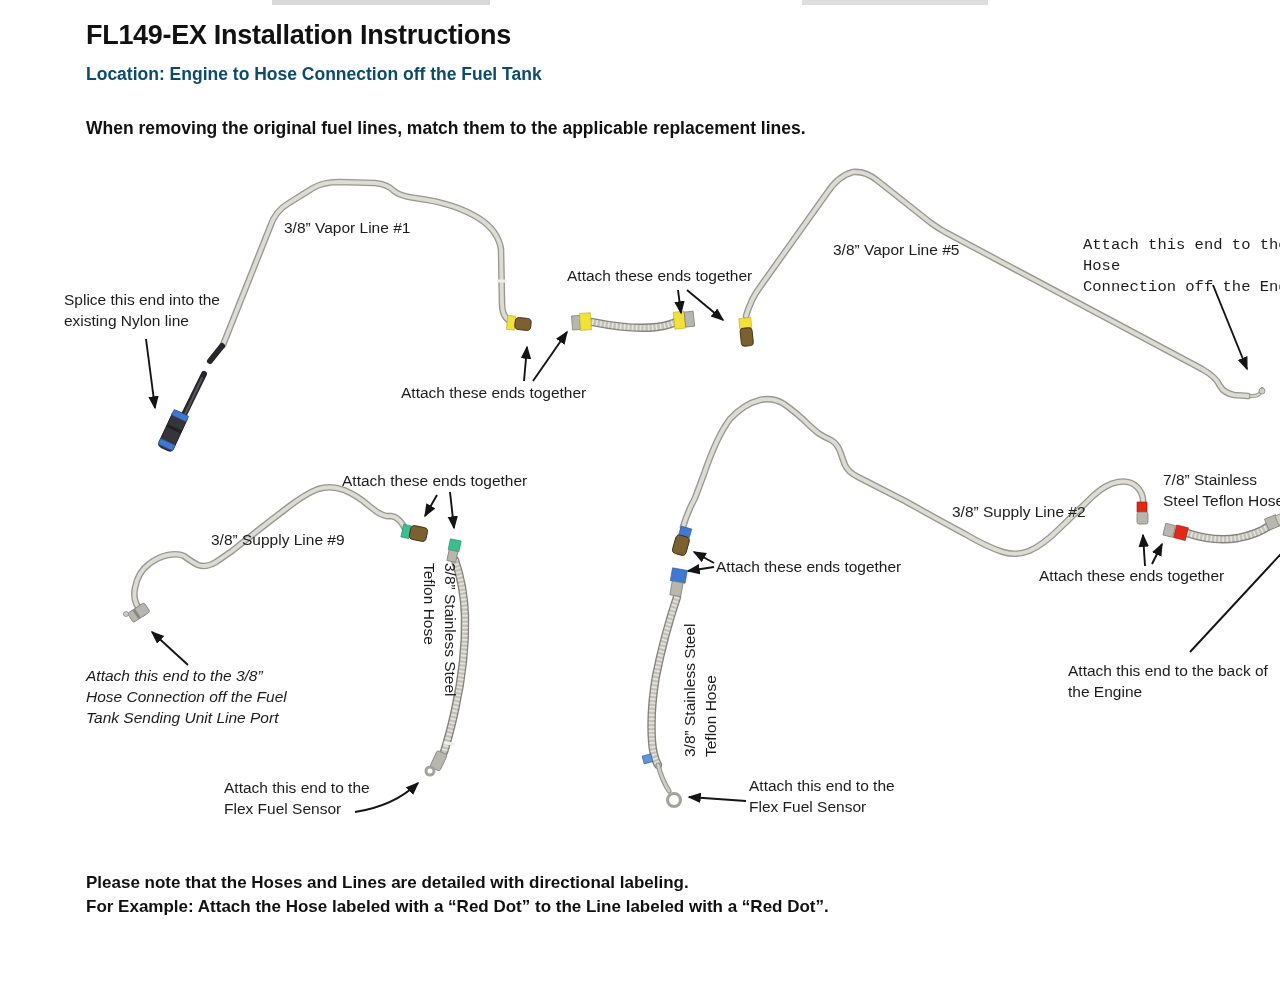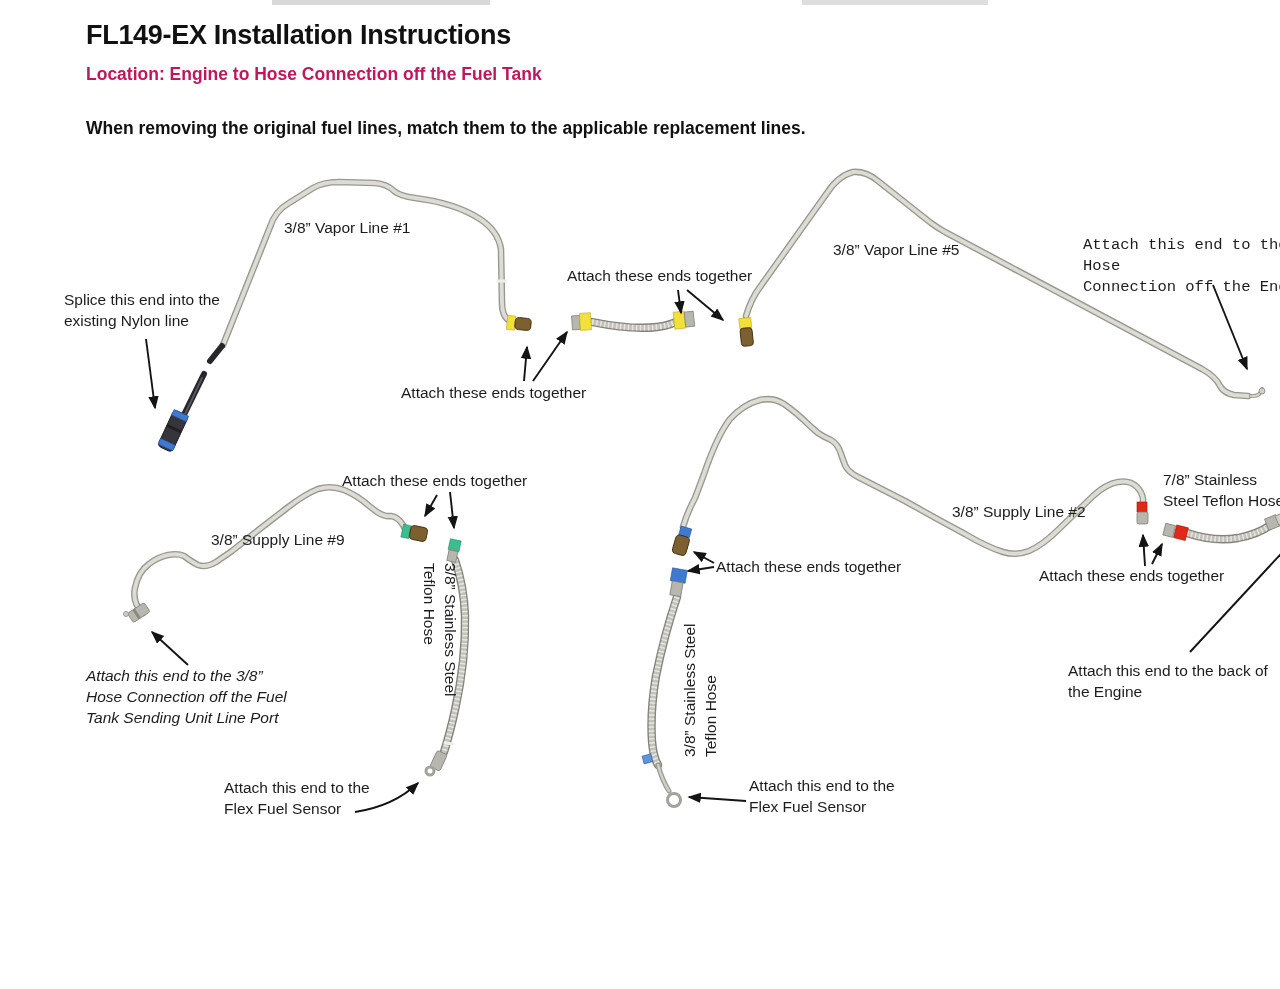--- a/index.html
+++ b/index.html
@@ -3,21 +3,21 @@
 <meta charset="utf-8">
 <style>
   html,body{margin:0;padding:0;background:#ffffff;}
   .page{position:relative;width:1280px;height:989px;background:#ffffff;overflow:hidden;
         font-family:"Liberation Sans",sans-serif;color:#1a1a1a;margin-left:46px;}
   .artifact-bar{position:absolute;top:0;height:5px;background:#d9d9d9;}
   .bar1{left:226px;width:218px;}
   .bar2{left:756px;width:186px;background:#dedede;}
   .title{position:absolute;left:40px;top:20px;margin:0;font-size:27px;font-weight:700;
          letter-spacing:-0.3px;color:#111;}
-  .subtitle{position:absolute;left:40px;top:64px;font-size:17.5px;font-weight:700;color:#be185d;}
+  .subtitle{position:absolute;left:40px;top:64px;font-size:17.5px;font-weight:700;color:#0c4a6e;}
   .intro{position:absolute;left:40px;top:118px;font-size:17.5px;font-weight:700;color:#111;}
   .diagram-svg{position:absolute;left:0;top:0;}
   .lbl{position:absolute;font-size:15.5px;line-height:21px;color:#1c1c1c;white-space:pre-line;}
   .vlabel-cw{transform:rotate(90deg);}
   .vlabel-ccw{transform:rotate(-90deg);}
   .footer{position:absolute;left:40px;top:871px;font-size:17px;line-height:24px;font-weight:700;color:#111;}
   
   .tube-out{fill:none;stroke:#98988f;stroke-width:6.6;stroke-linecap:round;stroke-linejoin:round;}
   .tube-in{fill:none;stroke:#dcdbd4;stroke-width:3.9;stroke-linecap:round;stroke-linejoin:round;}
   .braid-out{fill:none;stroke:#83837b;stroke-width:8.4;stroke-linecap:round;}
@@ -237,14 +237,18 @@
   <div class="lbl vlabel-ccw" style="left:585px;top:665px;width:140px;height:44px;">3/8” Stainless Steel
 Teflon Hose</div>
   <div class="lbl" style="left:703px;top:775px;">Attach this end to the
 Flex Fuel Sensor</div>
   <div class="lbl" style="left:1117px;top:469px;">7/8” Stainless
 Steel Teflon Hose</div>
   <div class="lbl" style="left:993px;top:565px;">Attach these ends together</div>
   <div class="lbl" style="left:1022px;top:660px;">Attach this end to the back of
 the Engine</div>
 
+  <div class="footer">
+    <div>Please note that the Hoses and Lines are detailed with directional labeling.</div>
+    <div>For Example: Attach the Hose labeled with a “Red Dot” to the Line labeled with a “Red Dot”.</div>
+  </div>
 
 </div>
 
 </body></html>

